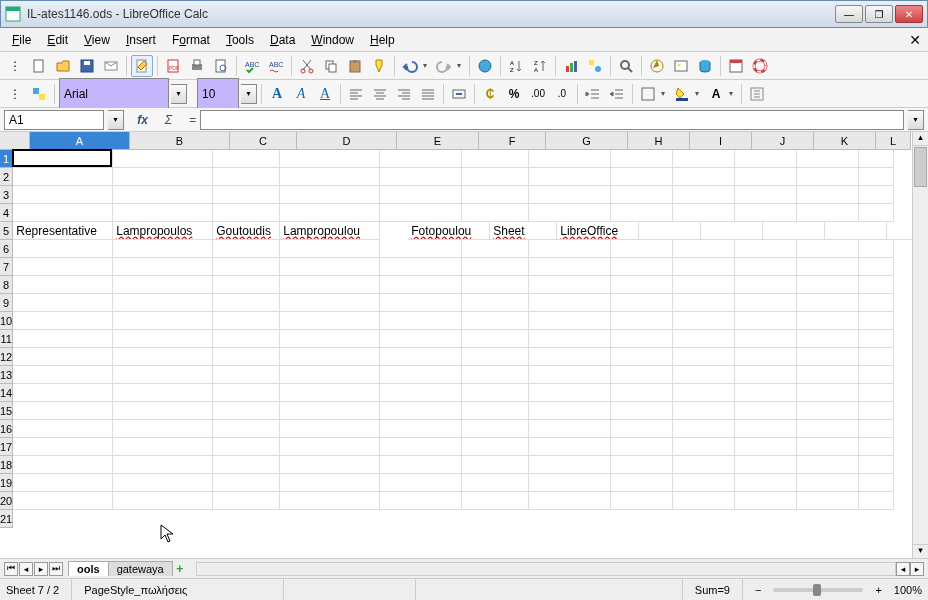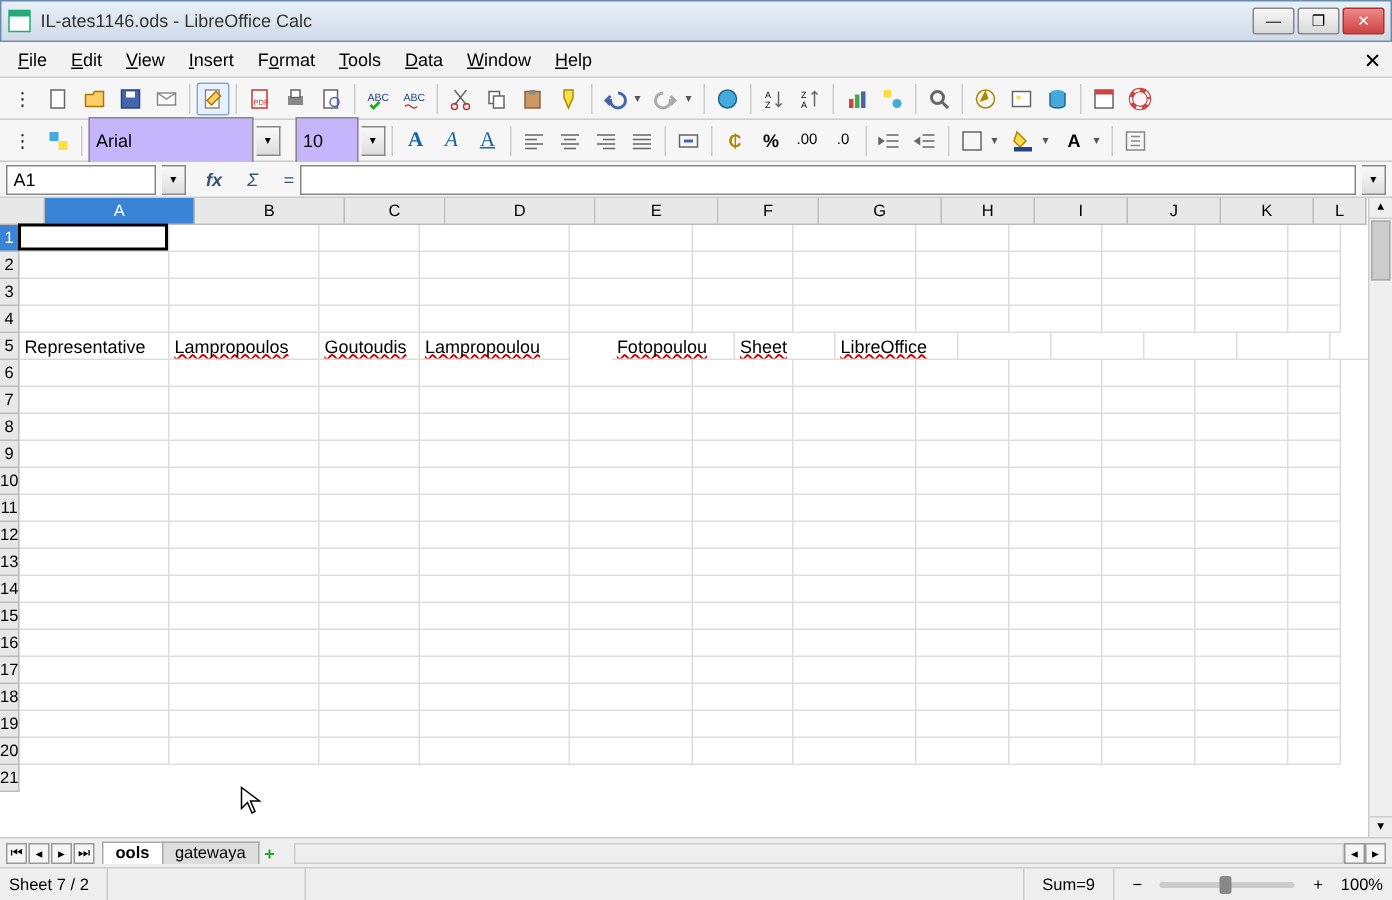--- a/index.html
+++ b/index.html
@@ -930,20 +930,21 @@
   <div class="sheet-tab active">ools</div>
   <div class="sheet-tab">gatewaya</div>
   <div class="tab-add">+</div>
   <div class="hscroll-area"></div>
   <div class="hscroll-btn">◂</div>
   <div class="hscroll-btn">▸</div>
 </div>
 
 <div class="statusbar">
   <div class="status-cell">Sheet 7 / 2</div>
+  <div class="status-cell" style="min-width:200px">PageStyle_πωλήσεις</div>
   <div class="status-cell" style="min-width:120px"></div>
   <div class="status-cell" style="flex:1"></div>
   <div class="status-cell">Sum=9</div>
   <div>−</div>
   <div class="zoom-slider">
       <div class="knob"></div>
     </div>
   <div>+</div>
   <div>100%</div>
 </div>

